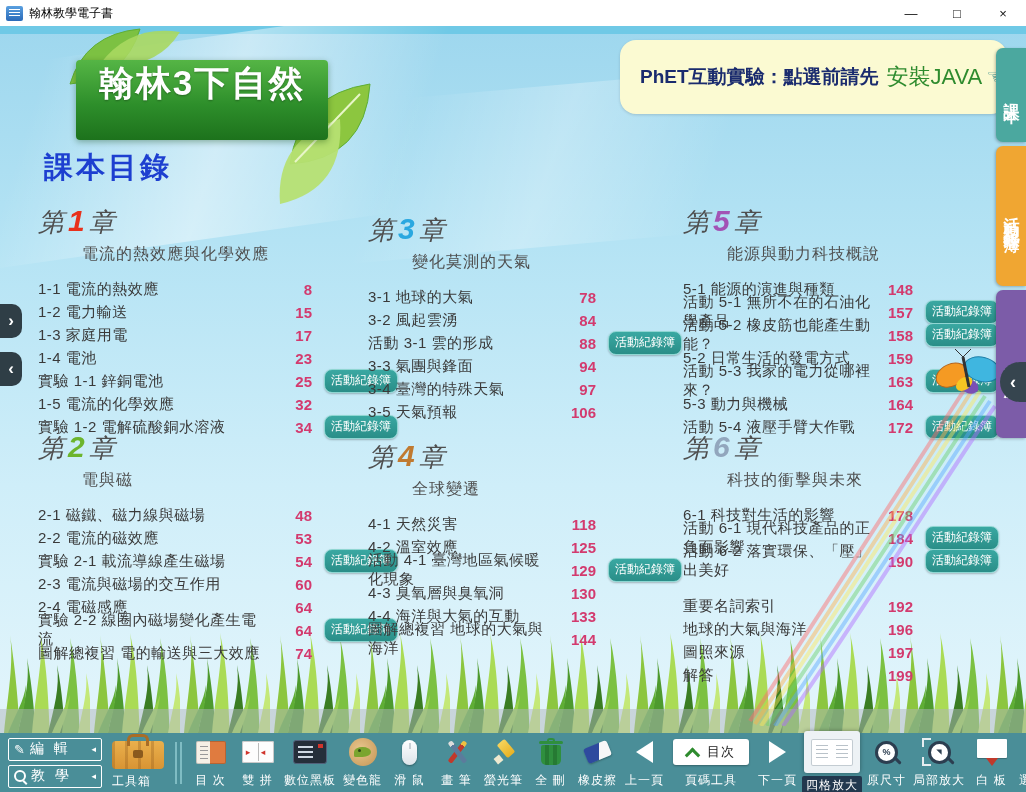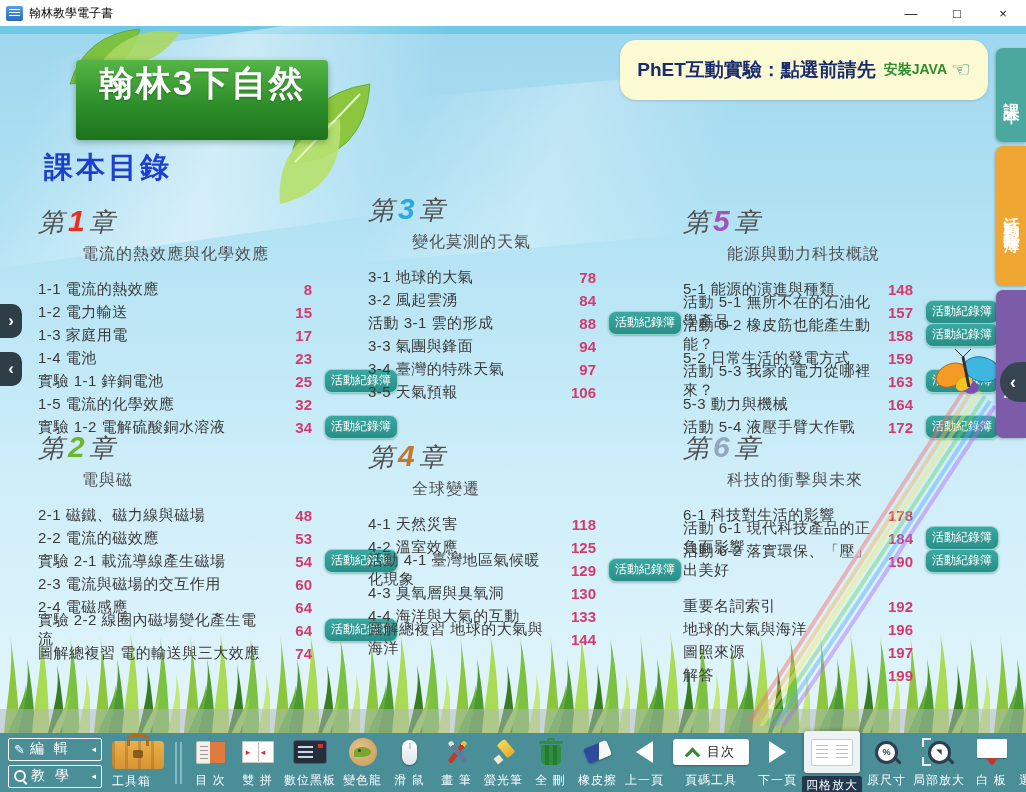--- a/index.html
+++ b/index.html
@@ -30,25 +30,25 @@
   .banner{position:absolute;left:76px;top:34px;width:252px;height:80px;border-radius:4px;
     background:linear-gradient(180deg,#55b545 0%,#2e8f2b 55%,#1d721c 100%);
     box-shadow:0 2px 6px rgba(0,60,0,.35);display:flex;justify-content:center;}
   .banner-text{color:#fff;font-size:35px;font-weight:bold;letter-spacing:2px;
     text-shadow:0 1px 2px rgba(0,0,0,.3);}
   .leaves{position:absolute;pointer-events:none;}
   .page-title{position:absolute;left:44px;top:122px;font-size:29px;font-weight:bold;
     color:#1d3fd0;letter-spacing:3px;}
 
   
-  .phet{position:absolute;left:620px;top:14px;width:368px;height:60px;background:#fbfad2;
+  .phet{position:absolute;left:620px;top:14px;width:368px;height:74px;background:#fbfad2;
     border-radius:16px;display:flex;align-items:center;justify-content:center;
-    box-shadow:0 1px 3px rgba(0,0,0,.15);}
+    box-shadow:0 1px 3px rgba(0,0,0,.15);padding-left:19px;}
   .phet-prefix{color:#1a2b6e;font-size:19px;font-weight:bold;}
-  .phet-link{color:#2e8b2e;font-size:14px;font-weight:bold;margin-left:8px;cursor:pointer;}
+  .phet-link{color:#2e8b2e;font-size:22px;font-weight:normal;margin-left:8px;cursor:pointer;}
   .phet-hand{color:#2e8b8b;font-size:22px;margin-left:4px;}
 
   
   .chapter{position:absolute;z-index:3;}
   .ch-head{font-size:26px;color:#4f4f4f;letter-spacing:2px;line-height:30px;font-style:italic;}
   .ch-num{font-size:30px;font-weight:bold;padding:0 2px;}
   .n1{color:#e8311c}.n2{color:#6cb52d}.n3{color:#2aa8e0}
   .n4{color:#c07a30}.n5{color:#a253b5}.n6{color:#92a6bd}
   .ch-title{font-size:16px;color:#4f4f4f;letter-spacing:1px;line-height:34px;margin-left:44px;}
   .rows{margin-top:10px;}
@@ -339,21 +339,21 @@
             <span class="pg">64</span>
             <span class="bdg">活動紀錄簿</span>
           </div>
         <div class="row">
             <span class="lbl">圖解總複習 電的輸送與三大效應</span>
             <span class="pg">74</span>
           </div>
       </div>
     </div>
 
-    <div class="chapter c2" style="left:368px;top:168px">
+    <div class="chapter c2" style="left:368px;top:188px">
       <div class="ch-head"><span>第</span><span class="ch-num n3">3</span><span>章</span></div>
       <div class="ch-title">變化莫測的天氣</div>
       <div class="rows">
         <div class="row">
             <span class="lbl">3-1 地球的大氣</span>
             <span class="pg">78</span>
           </div>
         <div class="row">
             <span class="lbl">3-2 風起雲湧</span>
             <span class="pg">84</span>

